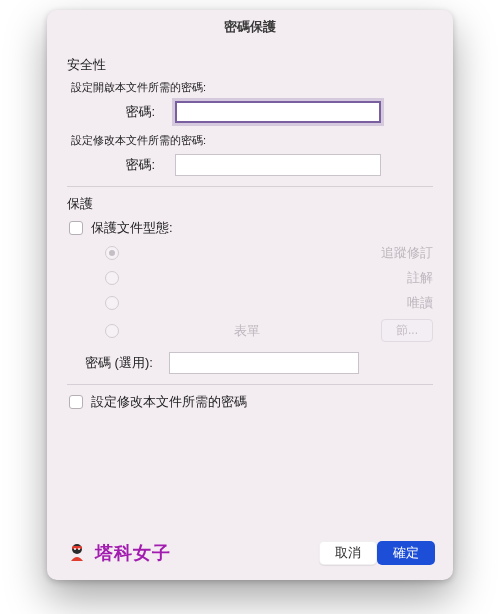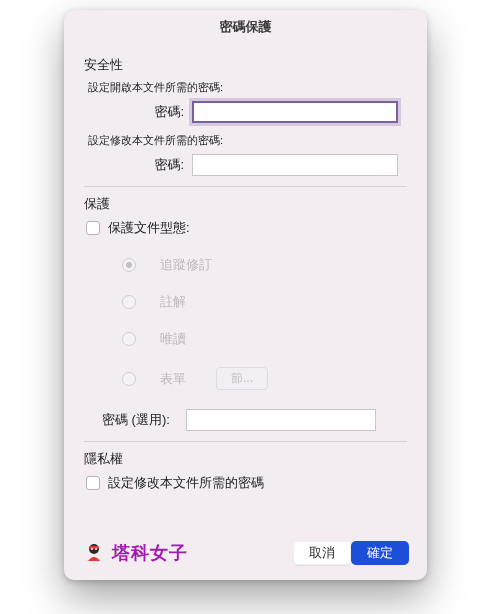--- a/index.html
+++ b/index.html
@@ -6,22 +6,22 @@
   html, body {
     margin: 0; padding: 0;
     width: 500px; height: 614px;
     background: transparent;
     font-family: -apple-system, "Helvetica Neue", Arial, sans-serif;
     font-size: 13px;
     color: #222;
   }
   .dialog {
     position: absolute;
-    left: 64px; top: 10px;
-    width: 363px; height: 570px;
+    left: 47px; top: 10px;
+    width: 406px; height: 570px;
     background: #f3edf2;
     border-radius: 10px;
     box-shadow: 0 18px 40px rgba(0,0,0,0.35), 0 2px 6px rgba(0,0,0,0.2);
     overflow: hidden;
   }
   .titlebar {
     height: 34px;
     line-height: 34px;
     text-align: center;
     font-size: 13px;
@@ -42,21 +42,21 @@
     margin: 6px 0 6px 4px;
   }
   .pw-row {
     display: flex;
     align-items: center;
     margin: 4px 0 10px 0;
   }
   .pw-label {
     width: 108px;
     text-align: right;
-    padding-right: 8px;
+    padding-right: 20px;
     font-size: 13px;
   }
   input[type="password"], input[type="text"] {
     height: 22px;
     padding: 2px 4px;
     font-size: 13px;
     background: #fff;
     border: 1px solid #c9c4c9;
     border-radius: 0;
     outline: none;
@@ -85,24 +85,25 @@
     width: 14px; height: 14px;
     background: #fff;
     border: 1px solid #b5b0b5;
     border-radius: 3px;
     flex-shrink: 0;
   }
   .radio-group { margin-left: 38px; }
   .radio-row {
     display: flex;
     align-items: center;
-    gap: 24px;
-    margin: 19px 0;
+    gap: 16px;
+    margin: 7px 0;
     font-size: 13px;
     color: #bdb7bd;
+    justify-content: space-between;
   }
   .radio {
     width: 14px; height: 14px;
     border: 1px solid #d2ccd2;
     border-radius: 50%;
     flex-shrink: 0;
     position: relative;
     background: #f5f1f5;
   }
   .radio.selected::after {
@@ -233,21 +234,20 @@
       </div>
     </div>
 
     <div class="opt-pw-row">
       <span>密碼 (選用):</span>
       <input type="password" class="opt-pw-input" disabled="" value="" style="">
     </div>
 
     <hr class="divider">
 
-    <div class="section-title">隱私權</div>
     <div class="chk-row">
       <div class="chk"></div>
       <span>設定修改本文件所需的密碼</span>
     </div>
 
   </div>
 
   <div class="footer">
     <div class="brand">
       <svg class="brand-icon" viewBox="0 0 24 24">

